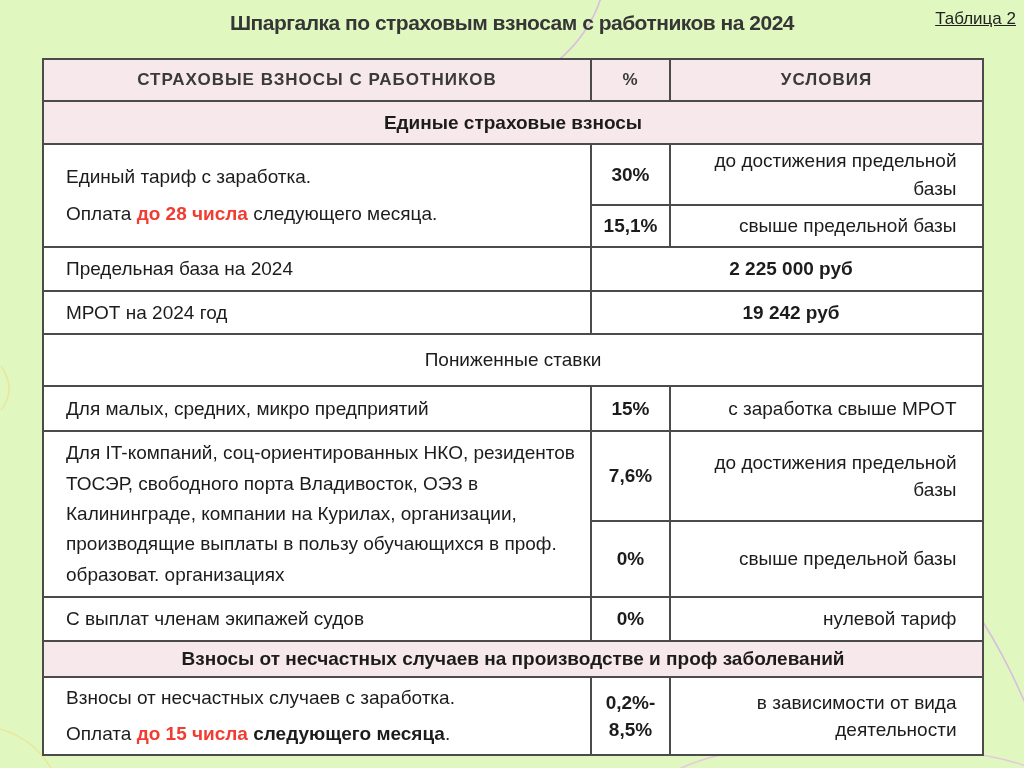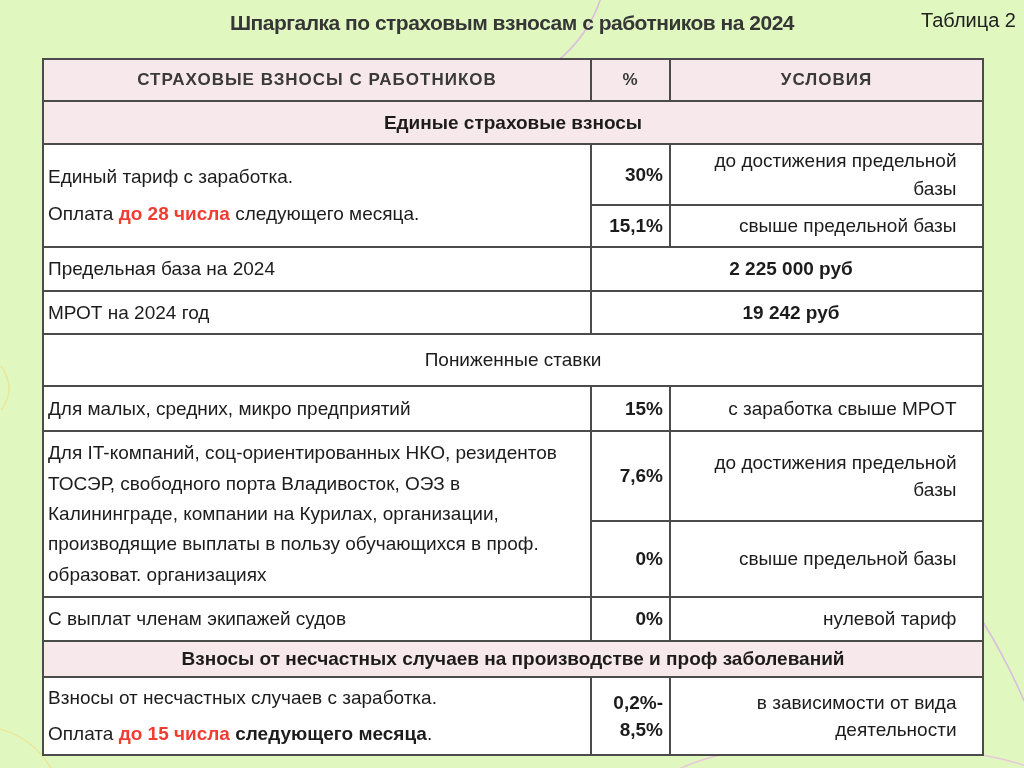--- a/index.html
+++ b/index.html
@@ -17,21 +17,21 @@
   .deco .deco-yellow { stroke: var(--deco-yellow, #e9e79b); }
 
   .title {
     position:absolute; top:11px; left:0; width:100%;
     margin:0; text-align:center;
     font-size:21px; font-weight:bold; color:#363636;
     letter-spacing:-0.5px;
   }
   .table-label {
     position:absolute; top:9px; right:8px;
-    font-size:20px; color:#222;
+    font-size:17px; color:#222;text-decoration:underline;
   }
 
   table.main-table {
     position:absolute; left:42px; top:58px;
     width:940px;
     border-collapse:collapse; table-layout:fixed;
     background:#ffffff;
   }
   col.c1 { width:548px; }
   col.c2 { width:79px; }
@@ -47,24 +47,24 @@
   }
   th {
     background: var(--header-pink, #f7e8ec);
     font-size:17px; font-weight:bold; color:#3a3a3a;
     letter-spacing:1px; text-align:center;
   }
   tr.section td { text-align:center; }
   tr.section.pink td { background: var(--header-pink, #f7e8ec); font-weight:bold; }
   tr.section.white td { background:#ffffff; font-weight:normal; }
 
-  td.label { text-align:left; padding-left:4px; }
+  td.label { text-align:left; padding-left:22px; }
   td.lh-tall { line-height:1.9; }
   td.it-cell { line-height:1.6; }
-  td.rate { text-align:right; font-weight:bold; line-height:1.45;border-radius:11px; }
+  td.rate { text-align:center; font-weight:bold; line-height:1.45;border-radius:11px; }
   td.cond { text-align:right; }
   td.value { text-align:center; font-weight:bold;padding-left:14px; }
   .narrow { max-width:260px; margin:0 auto; }
   .red  { color: var(--accent-red, #f23b31); font-weight:bold; }
   .bold { font-weight:bold; }
 </style>
 </head>
 <body>
 
 <div class="page">

